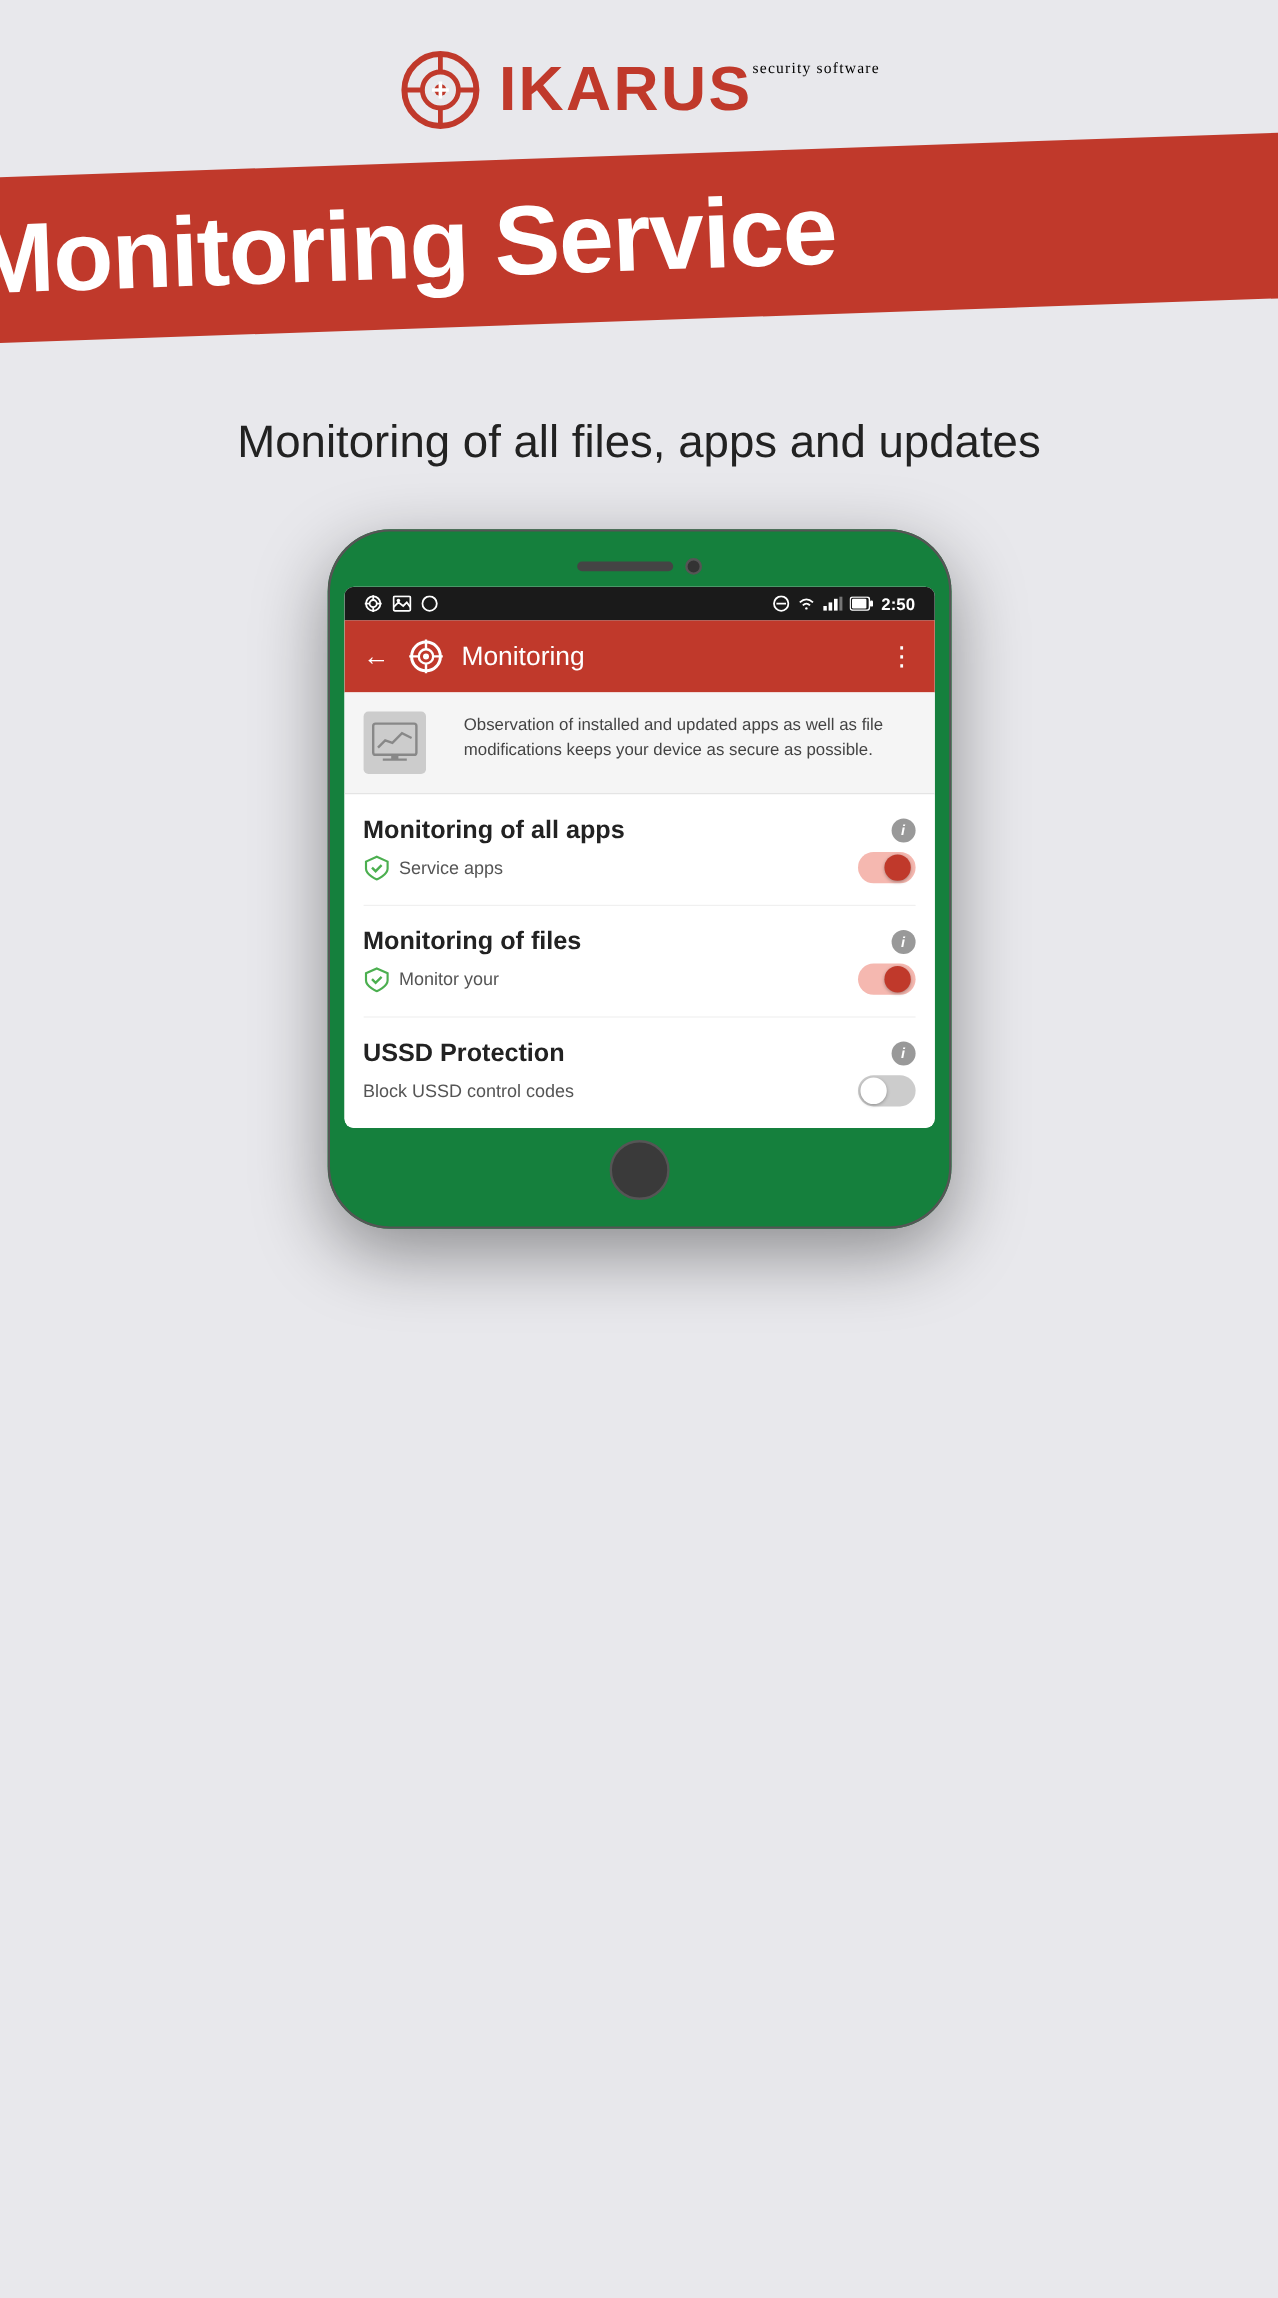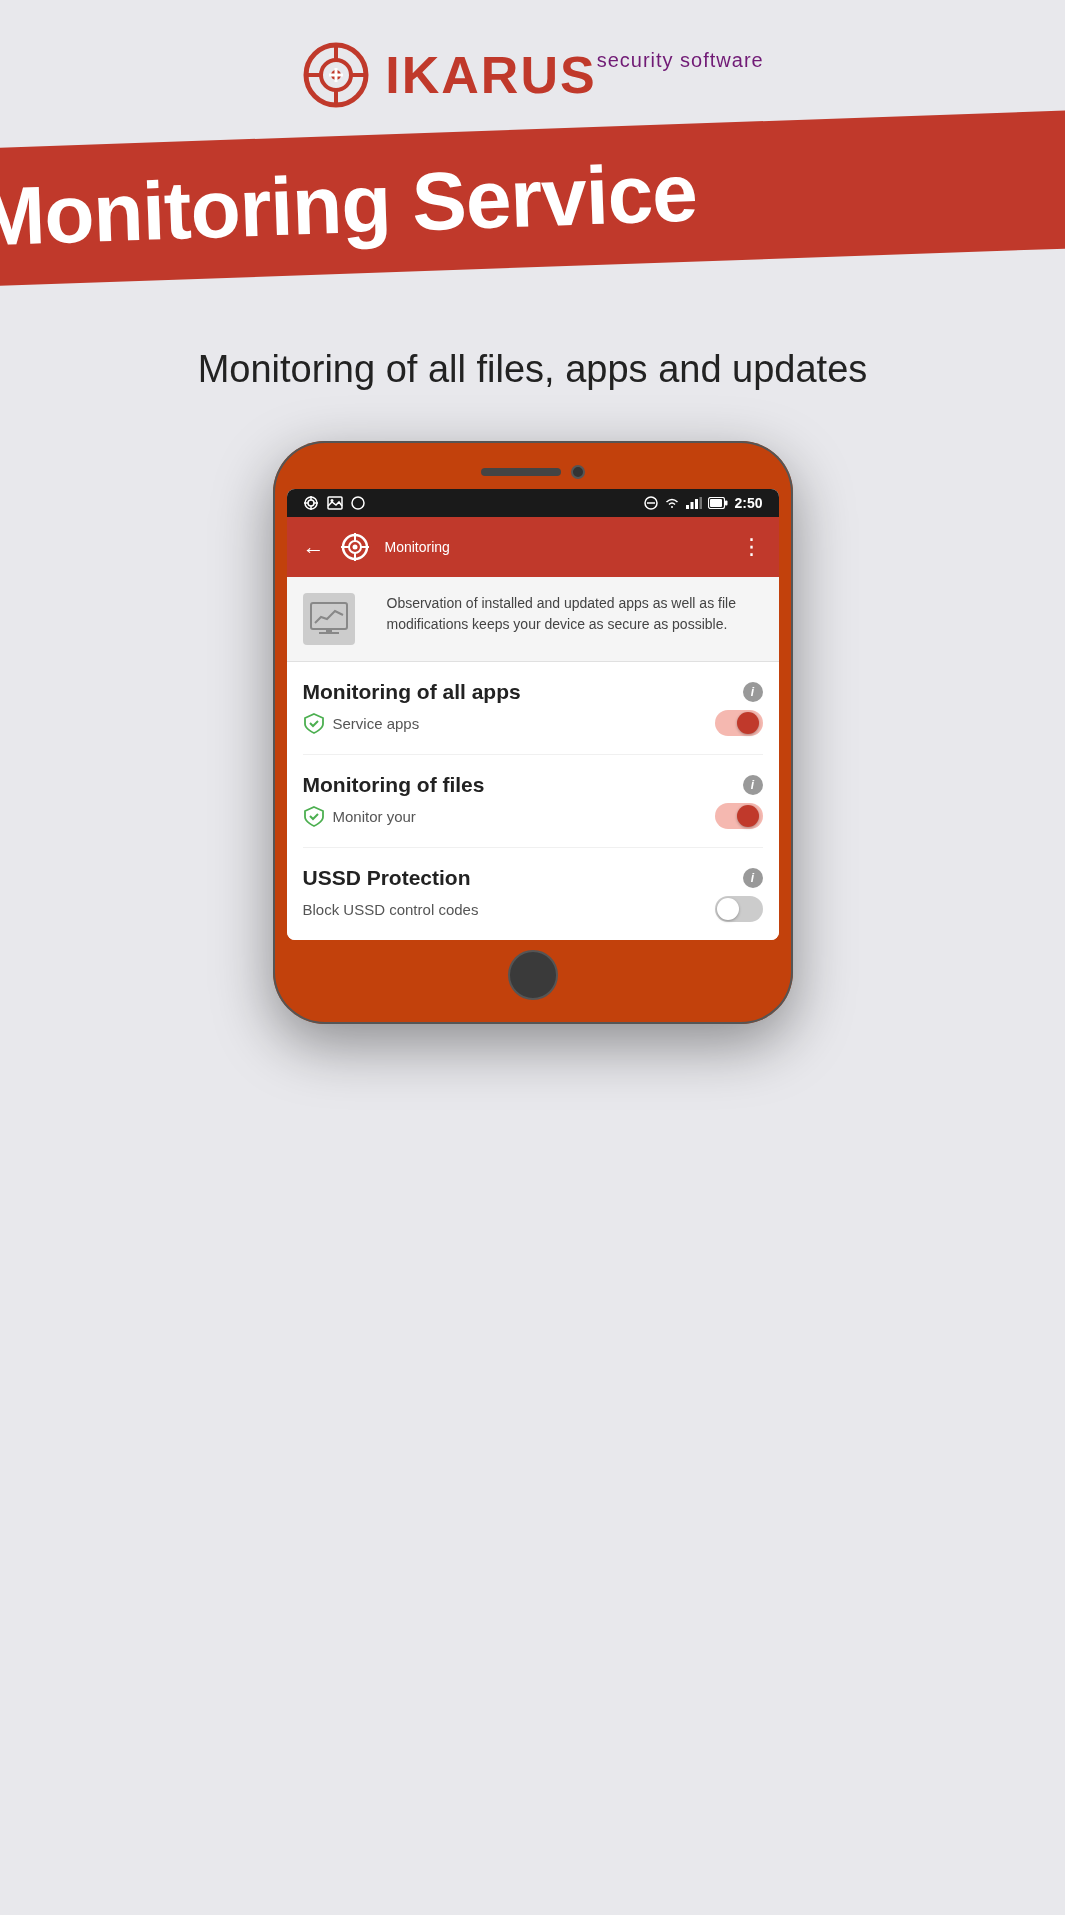--- a/index.html
+++ b/index.html
@@ -41,24 +41,25 @@
 
     .logo-title {
       font-size: 52px;
       font-weight: 900;
       color: #c0392b;
       letter-spacing: 2px;
       line-height: 1;
     }
 
     .logo-subtitle {
-      font-size: 20px;
-      color: #701a75;
+      font-size: 13px;
+      color: #000000;
       letter-spacing: 1px;
       font-weight: 400;
+      font-family: Liberation Serif, serif;
     }
 
     
     .banner {
       width: 100%;
       background: #c0392b;
       padding: 28px 40px;
       margin: 20px 0 0 0;
       transform: rotate(-2deg);
       transform-origin: left center;
@@ -89,21 +90,21 @@
     
     .phone-section {
       display: flex;
       justify-content: center;
       width: 100%;
       padding: 20px 0 60px 0;
     }
 
     .phone-outer {
       width: 520px;
-      background: #c2410c;
+      background: #15803d;
       border-radius: 52px;
       padding: 18px 14px;
       box-shadow: 0 20px 60px rgba(0,0,0,0.4), inset 0 0 0 2px #555;
       position: relative;
     }
 
     
     .phone-top-bar {
       display: flex;
       justify-content: center;
@@ -180,21 +181,21 @@
     }
 
     .app-bar-icon {
       width: 32px;
       height: 32px;
     }
 
     .app-bar-title {
       flex: 1;
       color: #fff;
-      font-size: 14px;
+      font-size: 22px;
       font-weight: 400;
     }
 
     .app-bar-menu {
       color: #fff;
       font-size: 22px;
     }
 
     
     .info-banner {

